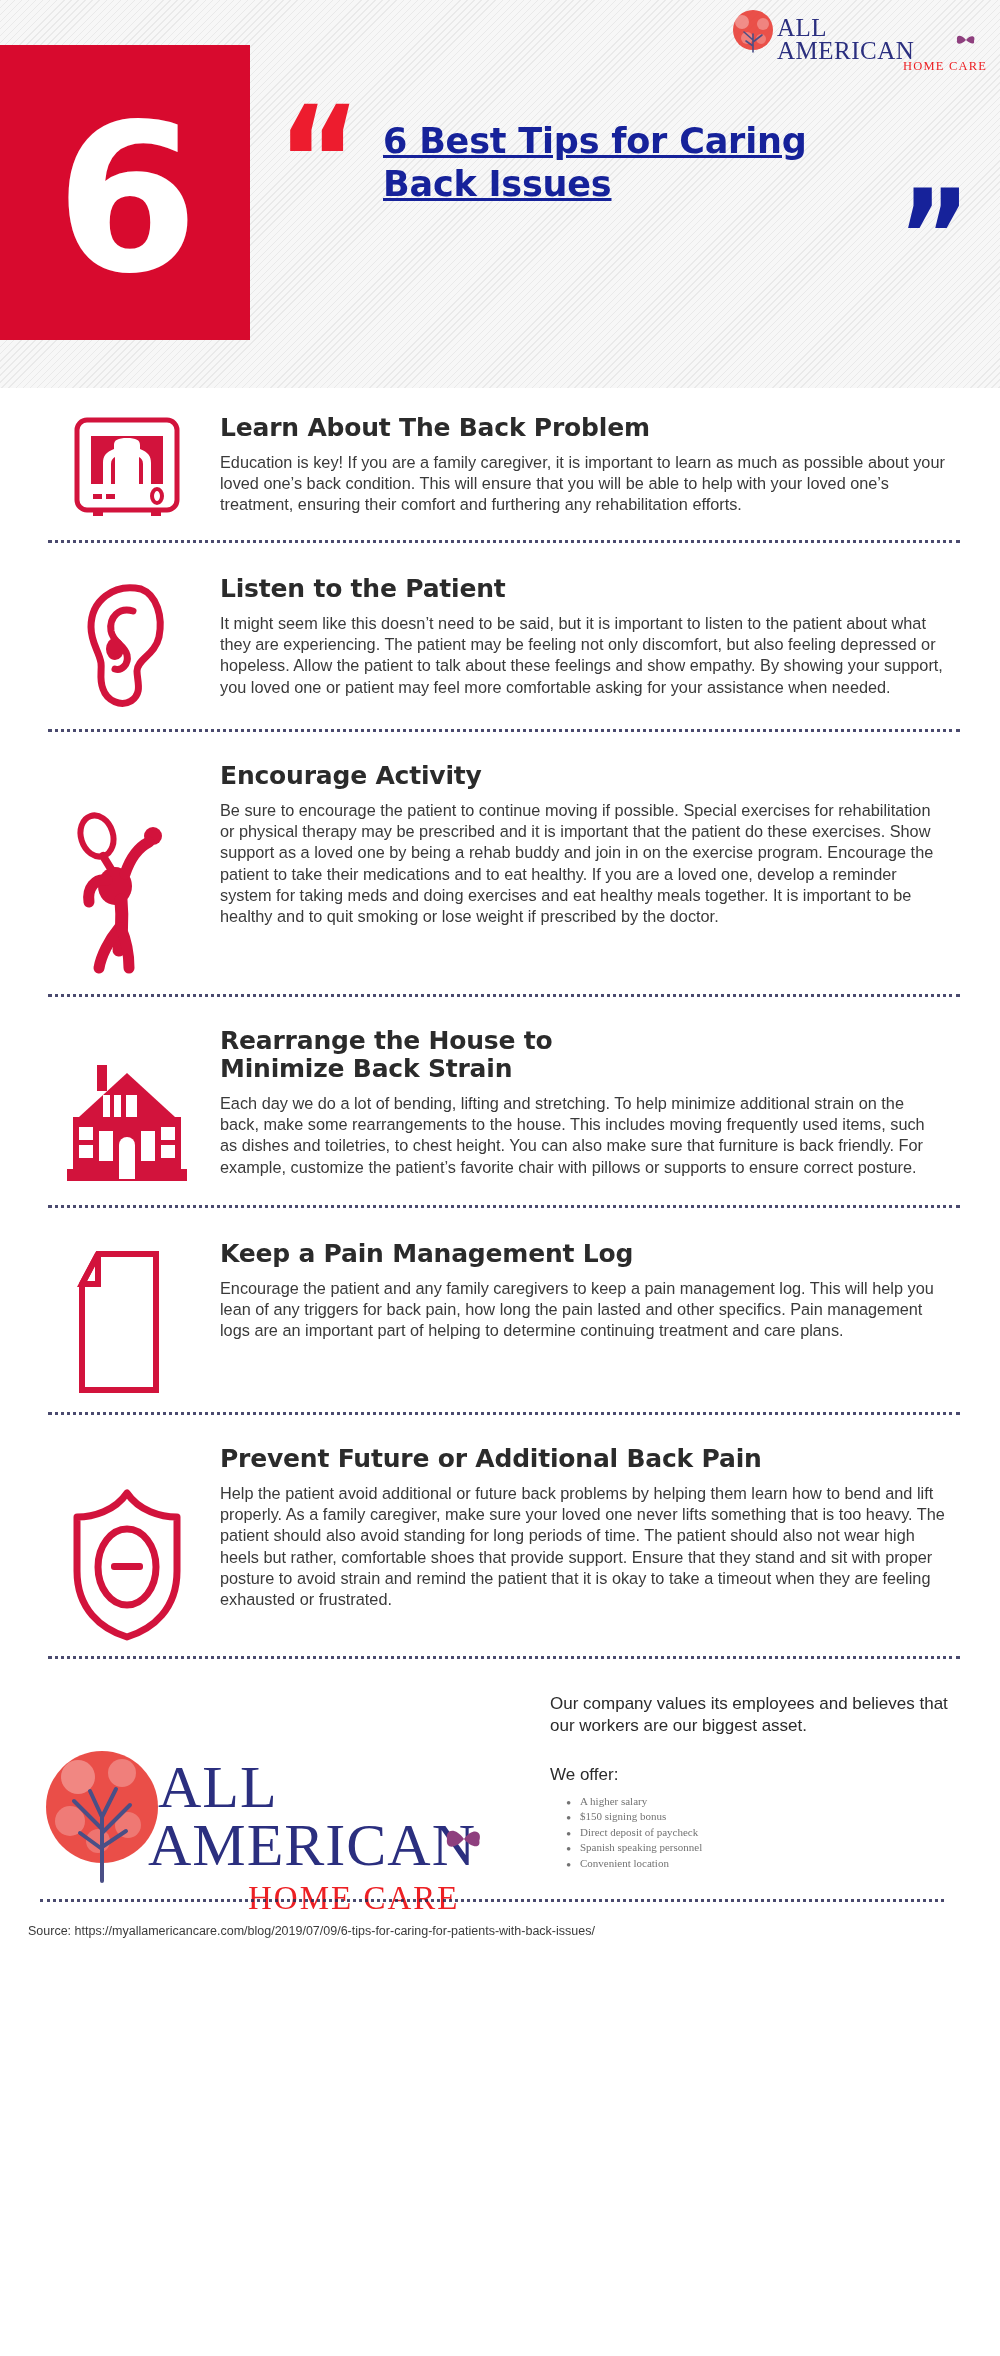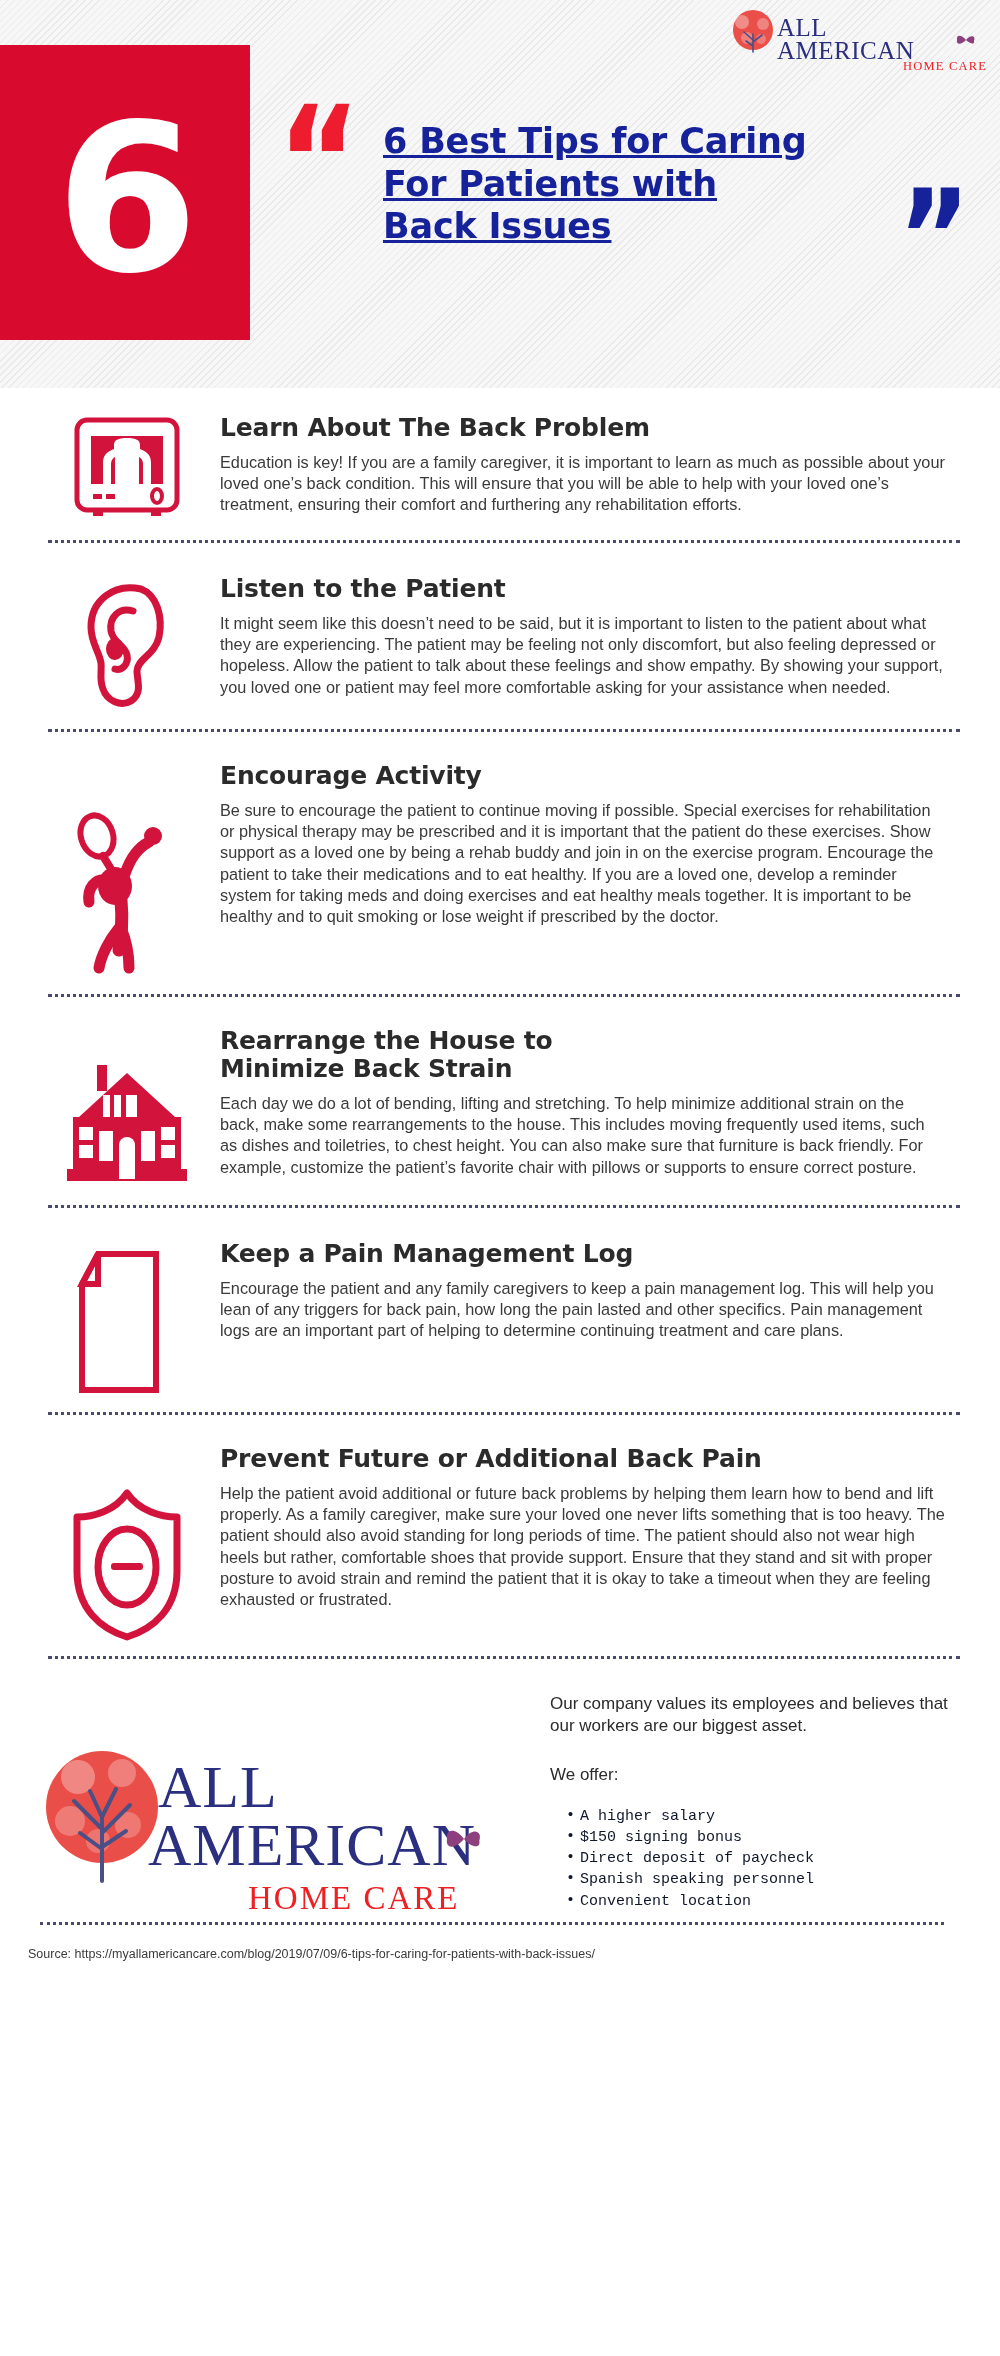--- a/index.html
+++ b/index.html
@@ -151,31 +151,31 @@
     color: #2b2b2b;
     font-size: 17px;
     line-height: 1.28;
     margin-bottom: 27px;
     font-family: "Liberation Sans", sans-serif;
   }
   .we-offer {
     color: #2b2b2b;
     font-size: 17px;
     line-height: 1.3;
-    margin-bottom: 20px;
+    margin-bottom: 8px;
     font-family: "Liberation Sans", sans-serif;
   }
   .offer-list { list-style: none; padding-left: 16px; }
   .offer-list li {
-    color: #0f172a;
-    font-size: 15px;
+    color: #737373;
+    font-size: 11px;
     line-height: 1.42;
     position: relative;
     padding-left: 14px;
-    font-family: Liberation Mono, monospace;
+    font-family: Liberation Serif, serif;
   }
   .offer-list li:before {
     content: "\2022";
     position: absolute;
     left: 0;
     top: -1px;
     font-size: 15px;
   }
 
   .footer-divider {
@@ -200,21 +200,20 @@
 <div class="header">
 
   <div class="num-box">
     <span class="num">6</span>
   </div>
 
   <span class="quote-open">“</span>
 
   <div class="head-title">
     <div>6 Best Tips for Caring</div>
-    <div>For Patients with</div>
     <div>Back Issues</div>
   </div>
 
   <span class="quote-close">”</span>
 
   <div class="logo-top">
     <svg viewBox="0 0 268 64" width="268" height="64">
       <g>
         <circle cx="33" cy="22" r="20" fill="#e8413a" opacity="0.92"></circle>
         <circle cx="22" cy="14" r="7" fill="#ffffff" opacity="0.35"></circle>

